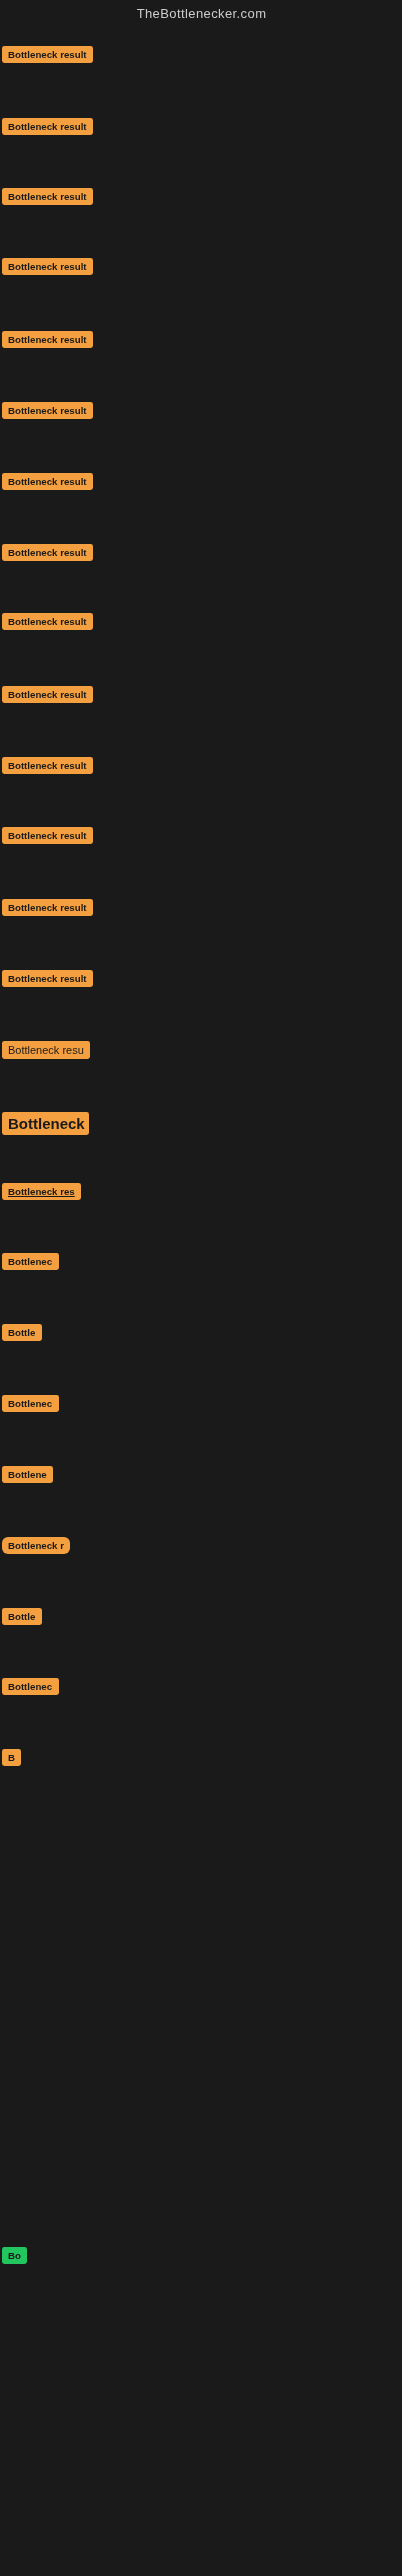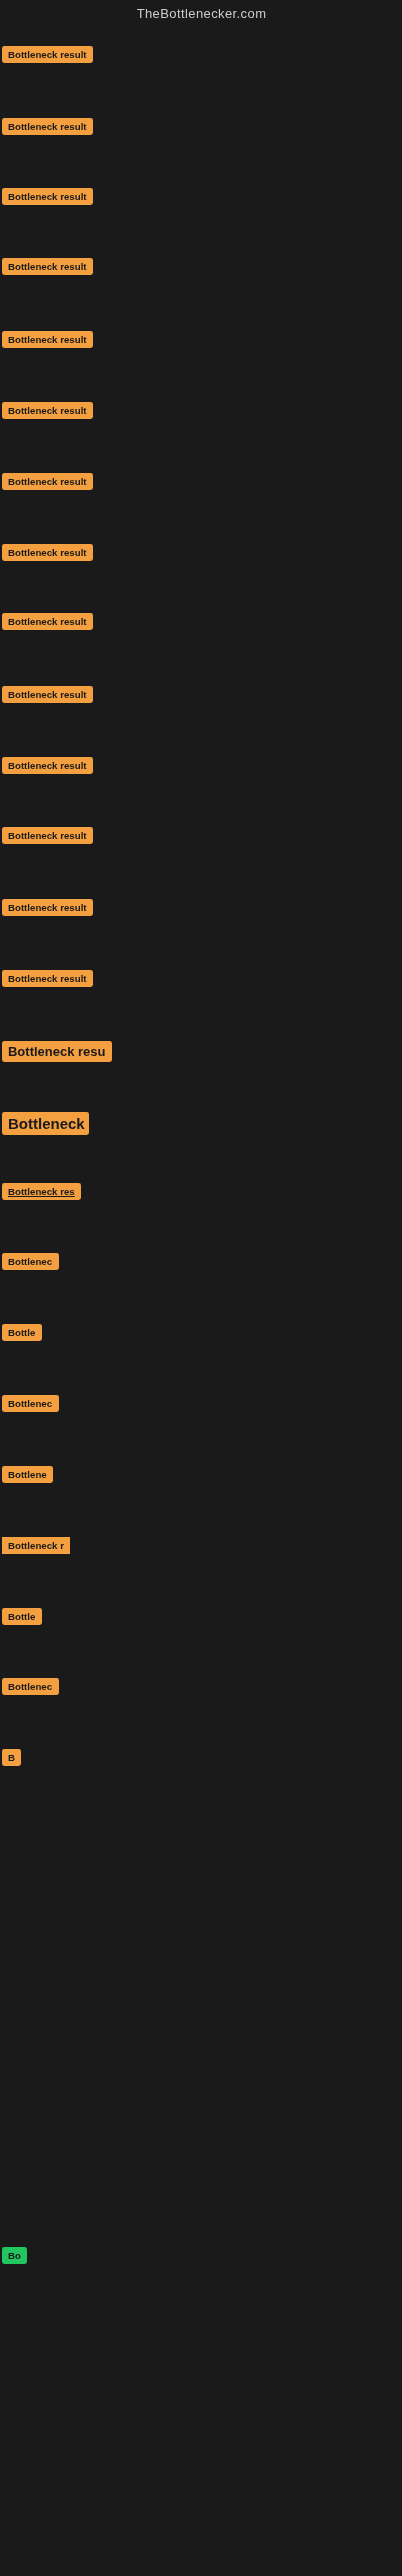--- a/index.html
+++ b/index.html
@@ -45,25 +45,25 @@
 <div style="position: absolute; top: 331px; left: 1.6px;"><span style="display: inline-block; background-color: rgb(245, 160, 64); color: rgb(26, 26, 26); font-size: 9.7px; font-weight: bold; padding: 3.2px 6.4px; border-radius: 2.4px; max-width: 157px; overflow: hidden; white-space: nowrap;">Bottleneck result</span></div>
 <div style="position: absolute; top: 402px; left: 1.6px;"><span style="display: inline-block; background-color: rgb(245, 160, 64); color: rgb(26, 26, 26); font-size: 9.7px; font-weight: bold; padding: 3.2px 6.4px; border-radius: 2.4px; max-width: 155px; overflow: hidden; white-space: nowrap;">Bottleneck result</span></div>
 <div style="position: absolute; top: 473px; left: 1.6px;"><span style="display: inline-block; background-color: rgb(245, 160, 64); color: rgb(26, 26, 26); font-size: 9.7px; font-weight: bold; padding: 3.2px 6.4px; border-radius: 2.4px; max-width: 155px; overflow: hidden; white-space: nowrap;">Bottleneck result</span></div>
 <div style="position: absolute; top: 544px; left: 1.6px;"><span style="display: inline-block; background-color: rgb(245, 160, 64); color: rgb(26, 26, 26); font-size: 9.7px; font-weight: bold; padding: 3.2px 6.4px; border-radius: 2.4px; max-width: 156px; overflow: hidden; white-space: nowrap;">Bottleneck result</span></div>
 <div style="position: absolute; top: 613px; left: 1.6px;"><span style="display: inline-block; background-color: rgb(245, 160, 64); color: rgb(26, 26, 26); font-size: 9.7px; font-weight: bold; padding: 3.2px 6.4px; border-radius: 2.4px; max-width: 152px; overflow: hidden; white-space: nowrap;">Bottleneck result</span></div>
 <div style="position: absolute; top: 686px; left: 1.6px;"><span style="display: inline-block; background-color: rgb(245, 160, 64); color: rgb(26, 26, 26); font-size: 9.7px; font-weight: bold; padding: 3.2px 6.4px; border-radius: 2.4px; max-width: 152px; overflow: hidden; white-space: nowrap;">Bottleneck result</span></div>
 <div style="position: absolute; top: 757px; left: 1.6px;"><span style="display: inline-block; background-color: rgb(245, 160, 64); color: rgb(26, 26, 26); font-size: 9.7px; font-weight: bold; padding: 3.2px 6.4px; border-radius: 2.4px; max-width: 151px; overflow: hidden; white-space: nowrap;">Bottleneck result</span></div>
 <div style="position: absolute; top: 827px; left: 1.6px;"><span style="display: inline-block; background-color: rgb(245, 160, 64); color: rgb(26, 26, 26); font-size: 9.7px; font-weight: bold; padding: 3.2px 6.4px; border-radius: 2.4px; max-width: 149px; overflow: hidden; white-space: nowrap;">Bottleneck result</span></div>
 <div style="position: absolute; top: 899px; left: 1.6px;"><span style="display: inline-block; background-color: rgb(245, 160, 64); color: rgb(26, 26, 26); font-size: 9.7px; font-weight: bold; padding: 3.2px 6.4px; border-radius: 2.4px; max-width: 144px; overflow: hidden; white-space: nowrap;">Bottleneck result</span></div>
 <div style="position: absolute; top: 970px; left: 1.6px;"><span style="display: inline-block; background-color: rgb(245, 160, 64); color: rgb(26, 26, 26); font-size: 9.7px; font-weight: bold; padding: 3.2px 6.4px; border-radius: 2.4px; max-width: 140px; overflow: hidden; white-space: nowrap;">Bottleneck result</span></div>
-<div style="position: absolute; top: 1041px; left: 1.6px;"><span style="display: inline-block; background-color: rgb(245, 160, 64); color: rgb(26, 26, 26); font-size: 13px; font-weight: bold; padding: 3.2px 6.4px; border-radius: 2.4px; max-width: 127px; overflow: hidden; white-space: nowrap;">Bottleneck resu</span></div>
+<div style="position: absolute; top: 1041px; left: 1.6px;"><span style="display: inline-block; background-color: rgb(245, 160, 64); color: rgb(26, 26, 26); font-size: 11px; font-weight: normal; padding: 3.2px 6.4px; border-radius: 2.4px; max-width: 127px; overflow: hidden; white-space: nowrap;">Bottleneck resu</span></div>
 <div style="position: absolute; top: 1112px; left: 1.6px;"><span style="display: inline-block; background-color: rgb(245, 160, 64); color: rgb(26, 26, 26); font-size: 15px; font-weight: bold; padding: 3.2px 6.4px; border-radius: 2.4px; max-width: 87px; overflow: hidden; white-space: nowrap;">Bottleneck</span></div>
 <div style="position: absolute; top: 1183px; left: 1.6px;"><span style="display: inline-block; background-color: rgb(245, 160, 64); color: rgb(26, 26, 26); font-size: 9.7px; font-weight: bold; padding: 3.2px 6.4px; border-radius: 2.4px; max-width: 117px; overflow: hidden; white-space: nowrap; text-decoration: underline;">Bottleneck res</span></div>
 <div style="position: absolute; top: 1253px; left: 1.6px;"><span style="display: inline-block; background-color: rgb(245, 160, 64); color: rgb(26, 26, 26); font-size: 9.7px; font-weight: bold; padding: 3.2px 6.4px; border-radius: 2.4px; max-width: 81px; overflow: hidden; white-space: nowrap;">Bottlenec</span></div>
 <div style="position: absolute; top: 1324px; left: 1.6px;"><span style="display: inline-block; background-color: rgb(245, 160, 64); color: rgb(26, 26, 26); font-size: 9.7px; font-weight: bold; padding: 3.2px 6.4px; border-radius: 2.4px; max-width: 58px; overflow: hidden; white-space: nowrap;">Bottle</span></div>
 <div style="position: absolute; top: 1395px; left: 1.6px;"><span style="display: inline-block; background-color: rgb(245, 160, 64); color: rgb(26, 26, 26); font-size: 9.7px; font-weight: bold; padding: 3.2px 6.4px; border-radius: 2.4px; max-width: 81px; overflow: hidden; white-space: nowrap;">Bottlenec</span></div>
 <div style="position: absolute; top: 1466px; left: 1.6px;"><span style="display: inline-block; background-color: rgb(245, 160, 64); color: rgb(26, 26, 26); font-size: 9.7px; font-weight: bold; padding: 3.2px 6.4px; border-radius: 2.4px; max-width: 72px; overflow: hidden; white-space: nowrap;">Bottlene</span></div>
-<div style="position: absolute; top: 1537px; left: 1.6px;"><span style="display: inline-block; background-color: rgb(245, 160, 64); color: rgb(26, 26, 26); font-size: 9.7px; font-weight: bold; padding: 3.2px 6.4px; border-radius: 0; max-width: 98px; overflow: hidden; white-space: nowrap;">Bottleneck r</span></div>
+<div style="position: absolute; top: 1537px; left: 1.6px;"><span style="display: inline-block; background-color: rgb(245, 160, 64); color: rgb(26, 26, 26); font-size: 9.7px; font-weight: bold; padding: 3.2px 6.4px; border-radius: 6px; max-width: 98px; overflow: hidden; white-space: nowrap;">Bottleneck r</span></div>
 <div style="position: absolute; top: 1608px; left: 1.6px;"><span style="display: inline-block; background-color: rgb(245, 160, 64); color: rgb(26, 26, 26); font-size: 9.7px; font-weight: bold; padding: 3.2px 6.4px; border-radius: 2.4px; max-width: 58px; overflow: hidden; white-space: nowrap;">Bottle</span></div>
 <div style="position: absolute; top: 1678px; left: 1.6px;"><span style="display: inline-block; background-color: rgb(245, 160, 64); color: rgb(26, 26, 26); font-size: 9.7px; font-weight: bold; padding: 3.2px 6.4px; border-radius: 2.4px; max-width: 81px; overflow: hidden; white-space: nowrap;">Bottlenec</span></div>
 <div style="position: absolute; top: 1749px; left: 1.6px;"><span style="display: inline-block; background-color: rgb(245, 160, 64); color: rgb(26, 26, 26); font-size: 9.7px; font-weight: bold; padding: 3.2px 6.4px; border-radius: 2.4px; max-width: 26px; overflow: hidden; white-space: nowrap;">B</span></div>
 <div style="position: absolute; top: 2247px; left: 1.6px;"><span style="display: inline-block; background-color: #22c55e; color: rgb(26, 26, 26); font-size: 9.7px; font-weight: bold; padding: 3.2px 6.4px; border-radius: 2.4px; max-width: 36px; overflow: hidden; white-space: nowrap;">Bo</span></div>
 
 
 </body></html>

